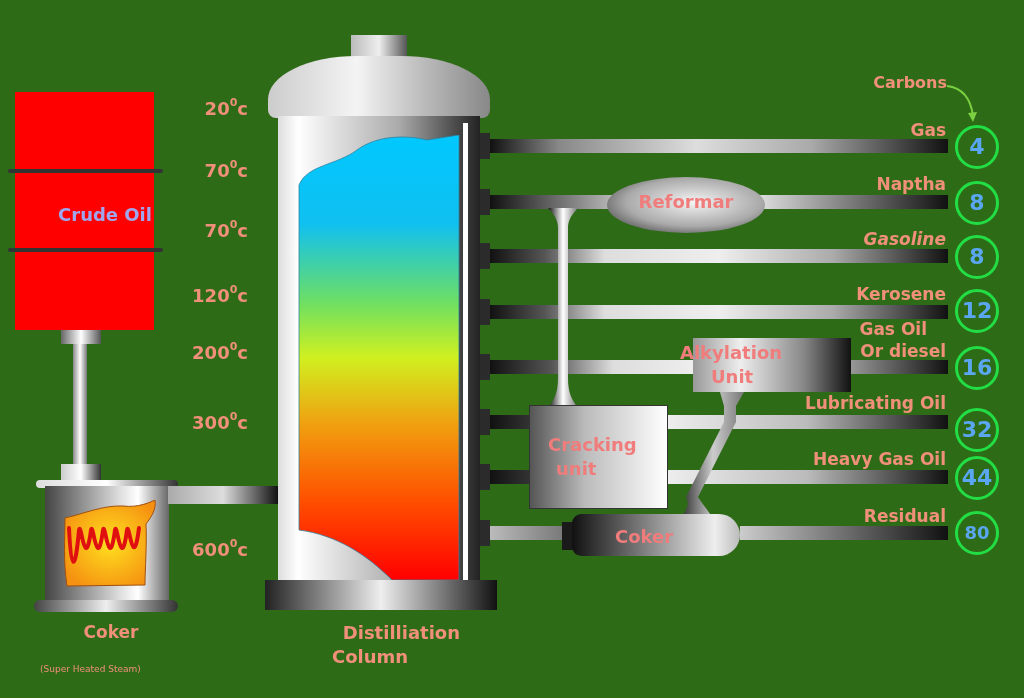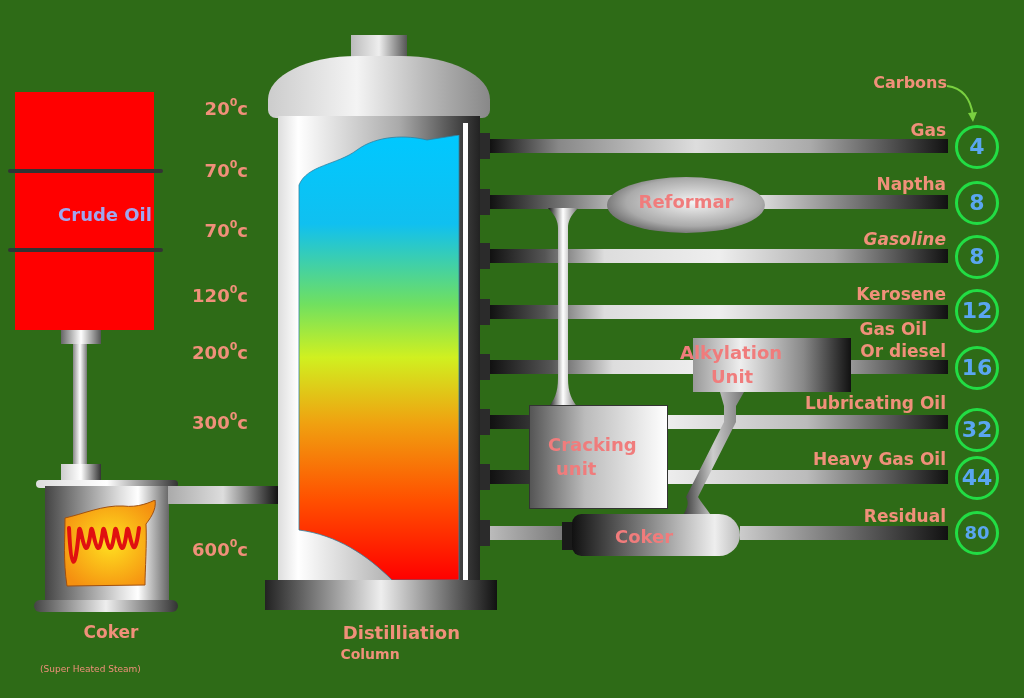--- a/index.html
+++ b/index.html
@@ -71,21 +71,21 @@
         <stop offset="0.82" stop-color="#ff5000"></stop>
         <stop offset="1" stop-color="#ff0000"></stop>
       </linearGradient>
     </defs>
     <path d="M2,50 C10,30 40,30 60,15 C80,0 110,0 130,5 L162,0 L162,445 L95,445 C70,420 40,400 2,395 Z" fill="url(#liq)" stroke="#3080a0" stroke-width="0.8"></path>
   </svg>
 </div>
 <div class="abs" style="left:463px;top:123px;width:5px;height:457px;background:#fff;"></div>
 <div class="abs" style="left:265px;top:580px;width:232px;height:30px;background:linear-gradient(90deg,#222,#eee 50%,#111);"></div>
 <div class="abs lbl" style="left:310px;top:622px;width:150px;text-align:right;font-size:18px;">Distilliation</div>
-<div class="abs lbl" style="left:310px;top:646px;width:120px;text-align:center;font-size:14px;">Column</div>
+<div class="abs lbl" style="left:310px;top:646px;width:120px;text-align:center;font-size:18px;">Column</div>
 
 <div class="abs stub" style="top:133px;"></div>
 <div class="abs stub" style="top:189px;"></div>
 <div class="abs stub" style="top:243px;"></div>
 <div class="abs stub" style="top:299px;"></div>
 <div class="abs stub" style="top:354px;"></div>
 <div class="abs stub" style="top:409px;"></div>
 <div class="abs stub" style="top:464px;"></div>
 <div class="abs stub" style="top:520px;"></div>
 

